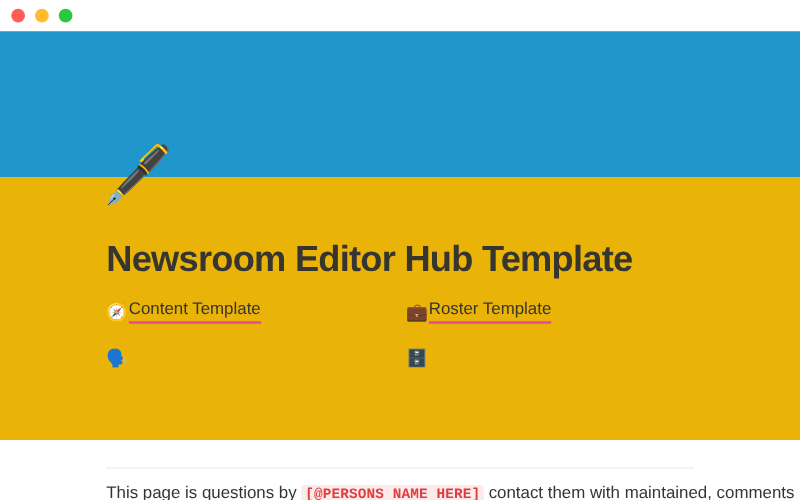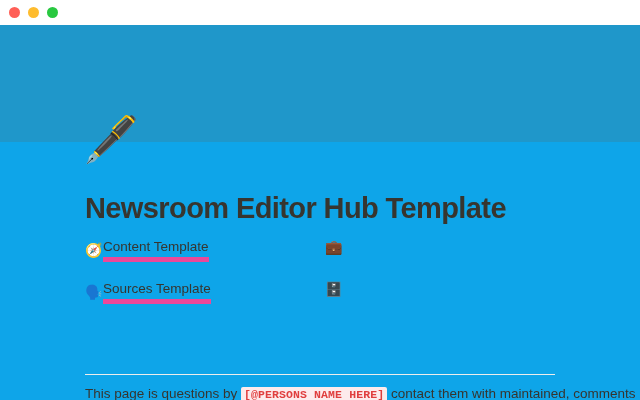--- a/index.html
+++ b/index.html
@@ -73,22 +73,22 @@
     z-index: 3;
     user-select: none;
   }
 
   
   .content {
     position: absolute;
     top: 142px;
     left: 0;
     width: 640px;
-    height: 258px;
-    background: #0ea5e9;
+    height: 210px;
+    background: #eab308;
   }
 
   .page-title {
     position: absolute;
     left: 85px;
     top: 50px;
     margin: 0;
     font-size: 29px;
     font-weight: bold;
     letter-spacing: -0.6px;
@@ -117,21 +117,21 @@
     line-height: 18px;
     width: 18px;
     flex: 0 0 18px;
     text-align: left;
     user-select: none;
   }
   .link-text {
     font-size: 13.5px;
     line-height: 18px;
     color: #37352f;
-    border-bottom: 5px solid #ec4899;
+    border-bottom: 2px solid #ec4899;
     padding-bottom: 1px;
     cursor: pointer;
     white-space: nowrap;
   }
 
   
   .divider {
     position: absolute;
     left: 85px;
     top: 232px;
@@ -185,27 +185,27 @@
 
     <div class="link-grid">
 
       <div class="link-row">
         <div class="link-col">
           <span class="link-emoji">🧭</span>
           <span class="link-text">Content Template</span>
         </div>
         <div class="link-col">
           <span class="link-emoji">💼</span>
+          <span class="link-text">Roster Template</span>
         </div>
       </div>
 
       <div class="link-row">
         <div class="link-col">
           <span class="link-emoji">🗣️</span>
-          <span class="link-text">Sources Template</span>
         </div>
         <div class="link-col">
           <span class="link-emoji">🗄️</span>
         </div>
       </div>
 
     </div>
 
     <div class="divider"></div>
 

